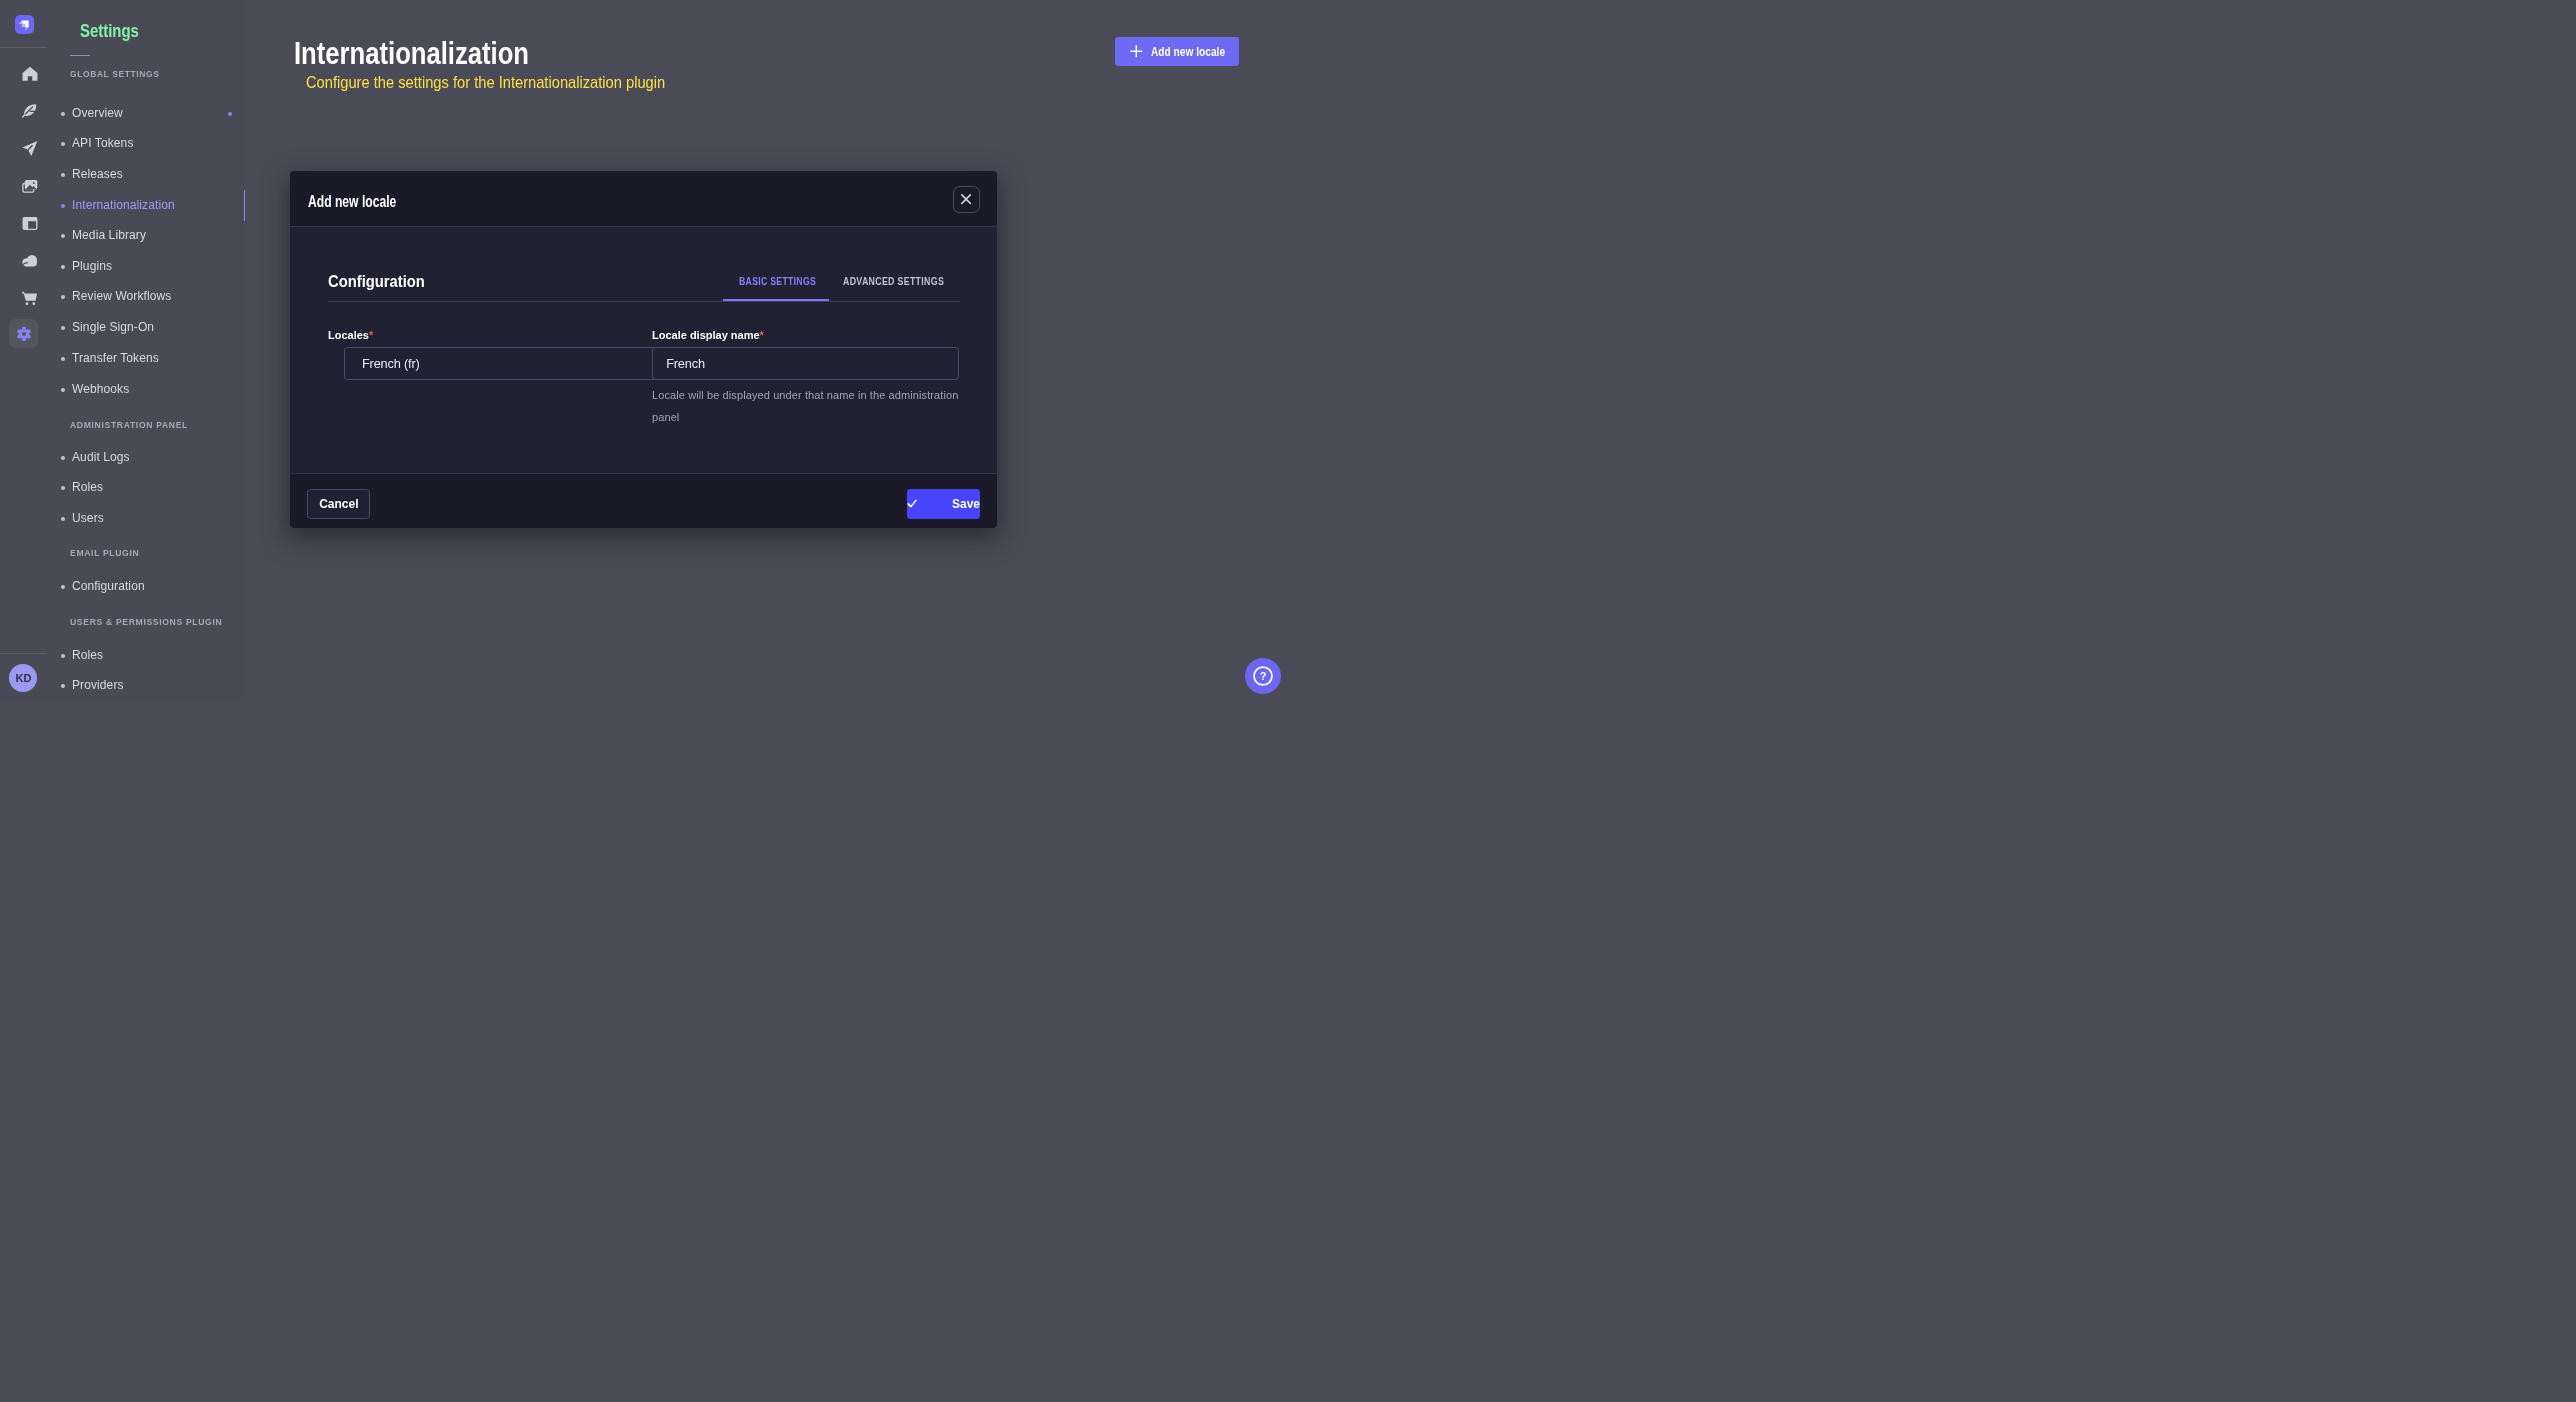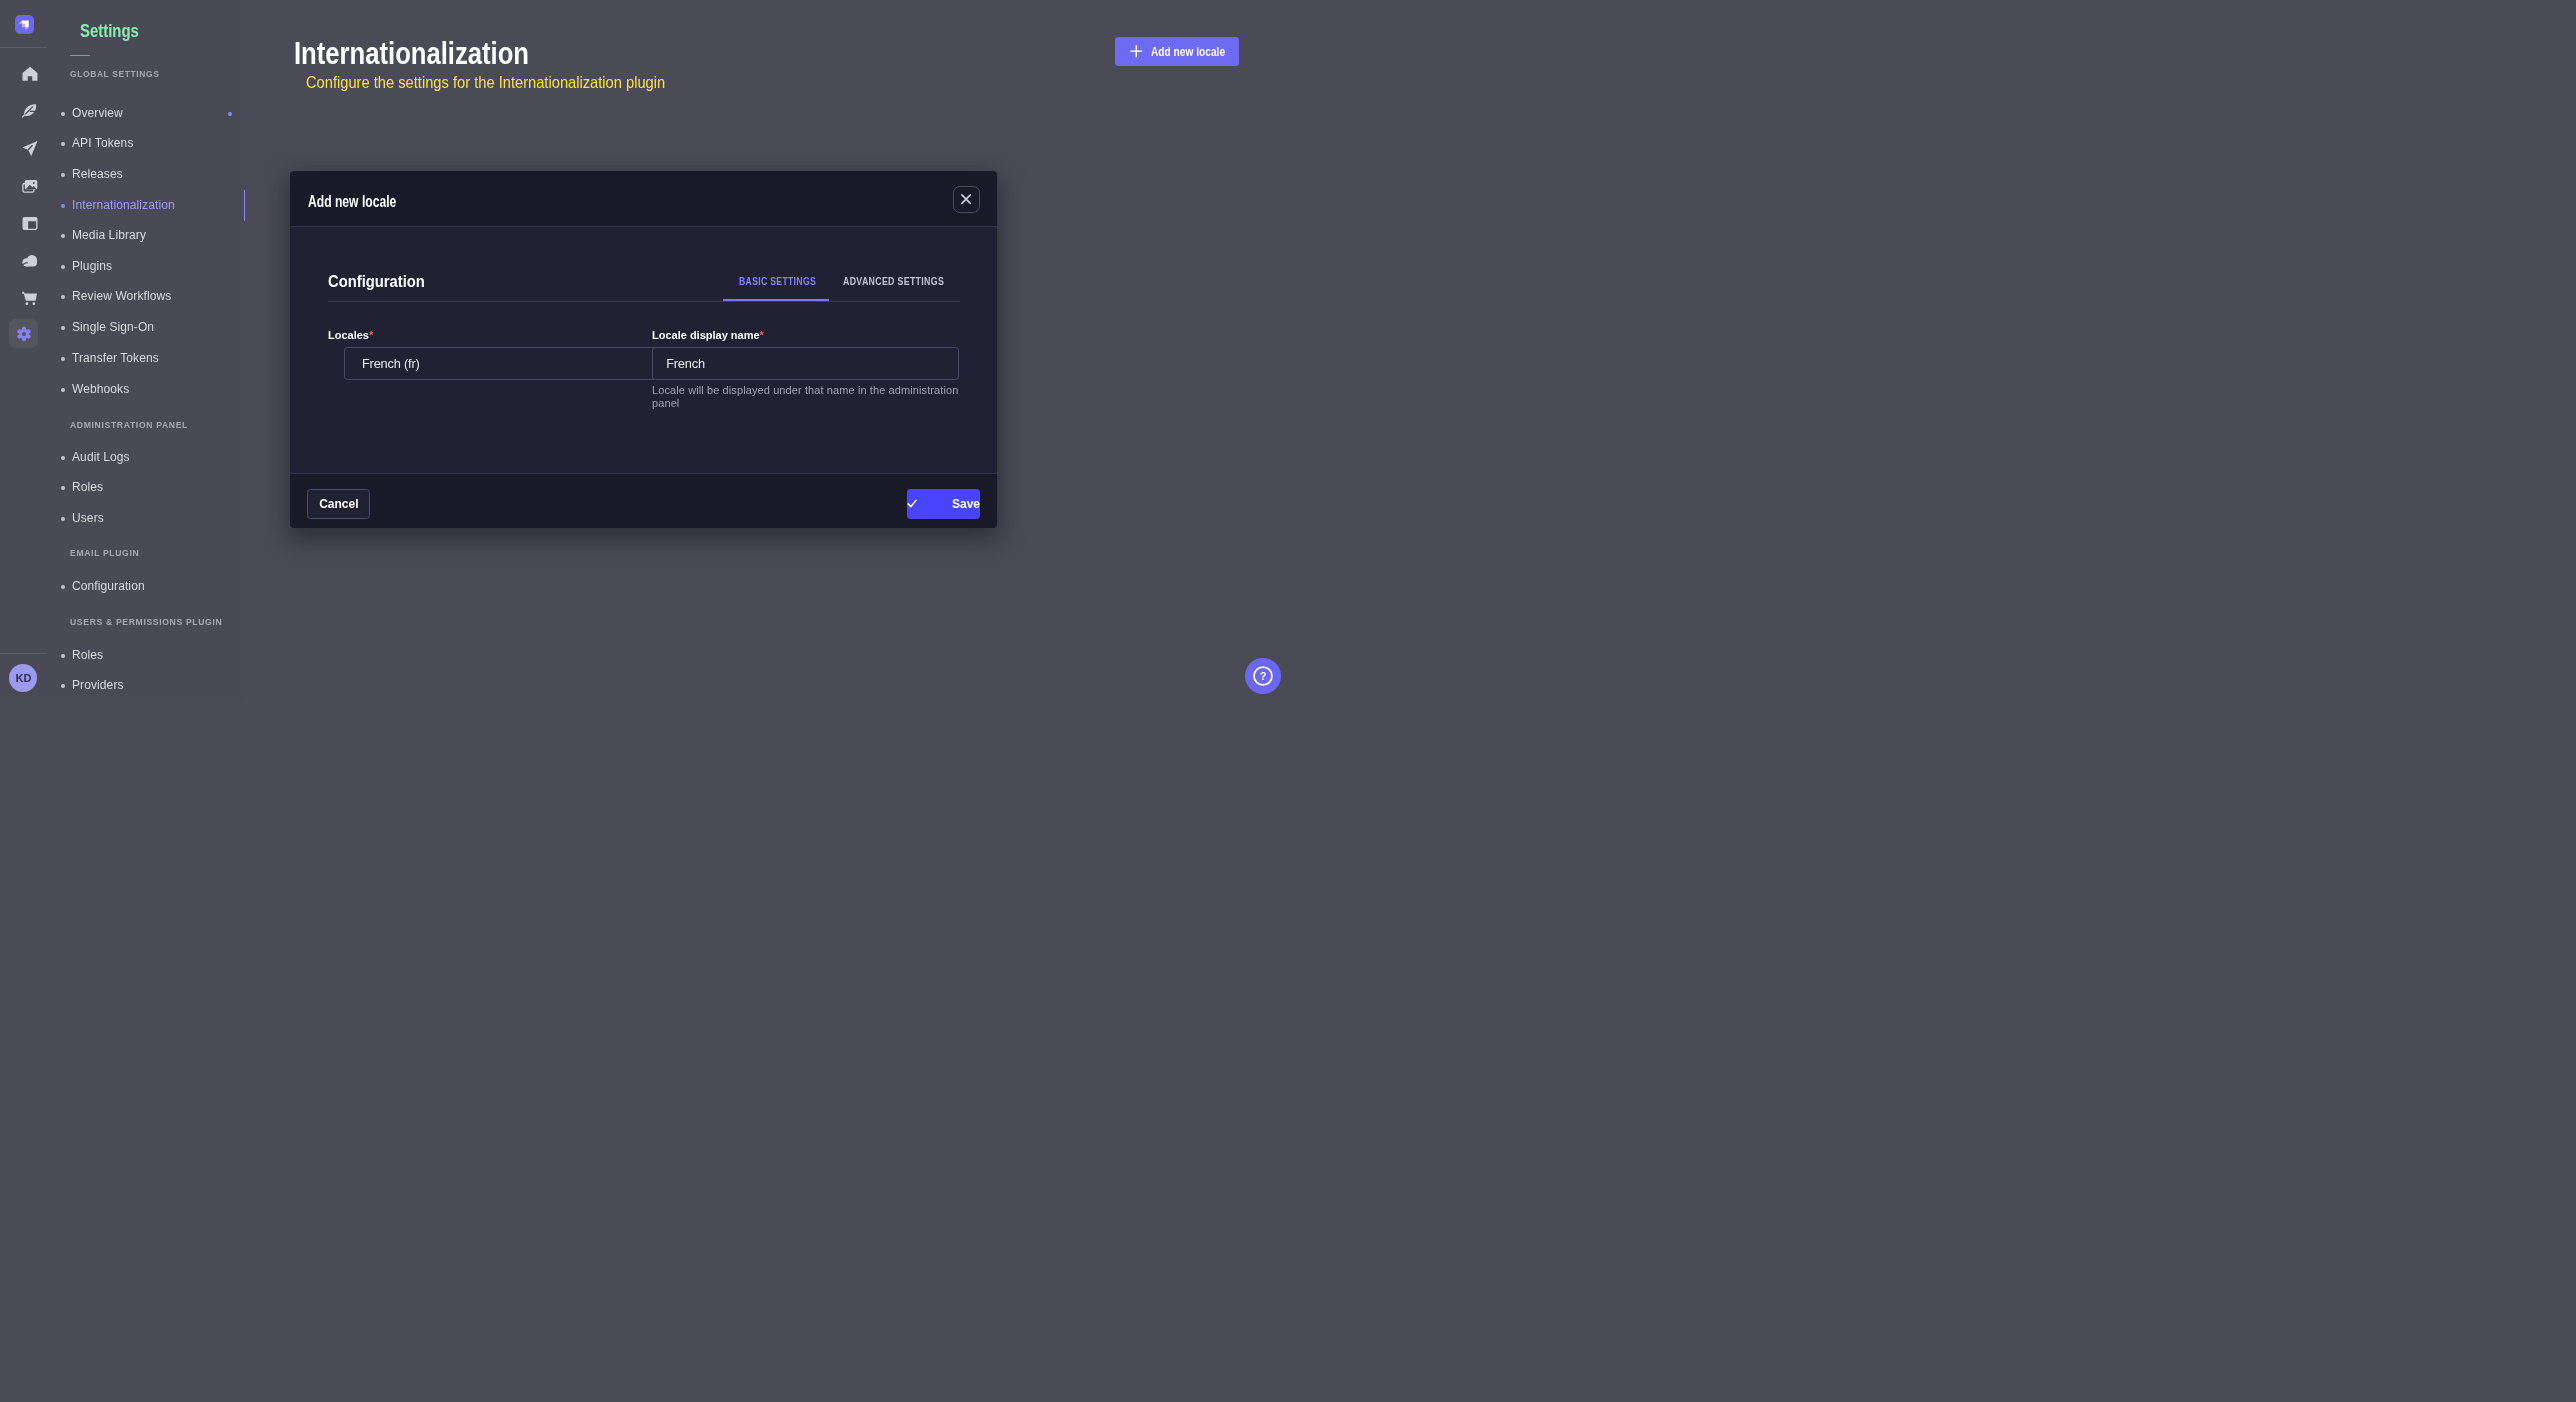--- a/index.html
+++ b/index.html
@@ -57,21 +57,21 @@
   #mconf { position:absolute; left:38px; top:102px; font-size:16.6px; font-weight:bold; color:#fff; line-height:17px; }
   .tab { position:absolute; top:104px; font-size:11px; font-weight:bold; letter-spacing:0.4px; line-height:13.6px; }
   #tabline { position:absolute; left:38px; top:130px; width:632px; height:0.9px; background:#3a3a52; }
   #tabactive { position:absolute; left:433px; top:128px; width:106px; height:2.3px; background:#7b79ff; }
   .flabel { position:absolute; top:158px; font-size:11px; font-weight:bold; color:#fff; line-height:13.6px; }
   .flabel .req { color:#ee5e52; }
   .fbox { position:absolute; top:176px; height:33px; background:#212133; border:0.9px solid #4a4a68; border-radius:3.4px;
           display:flex; align-items:center; color:#eaeaf1; font-size:12.8px; letter-spacing:-0.2px; }
   #caret { position:absolute; right:10.2px; top:13.6px; width:0; height:0; border-left:6.1px solid transparent;
            border-right:6.1px solid transparent; border-top:7px solid #d8d8e2; }
-  #helper { position:absolute; left:362px; top:213px; width:313px; font-size:11px; line-height:13px; color:#a2a2b5; letter-spacing:0.1px; }
+  #helper { position:absolute; left:362px; top:213px; width:313px; font-size:11px; line-height:22px; color:#a2a2b5; letter-spacing:0.1px; }
 </style>
 </head>
 <body>
 
 <div id="rail" class="abs">
   <div id="logo">
     <svg width="19" height="19" viewBox="0 0 22 22">
       <path d="M7.9 6.4 H15.8 V14.1 H11.85 V10.25 H7.9 Z" fill="#fff"></path>
       <rect x="7.9" y="10.25" width="3.95" height="3.85" fill="rgba(255,255,255,0.5)"></rect>
       <path d="M7.9 6.4 V10.25 H4.1 Z" fill="rgba(255,255,255,0.5)"></path>

